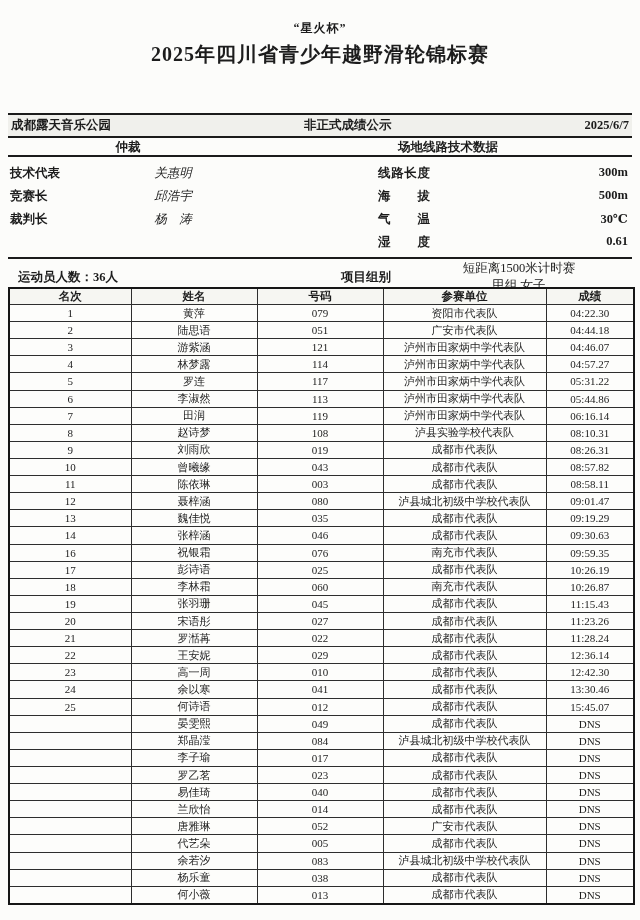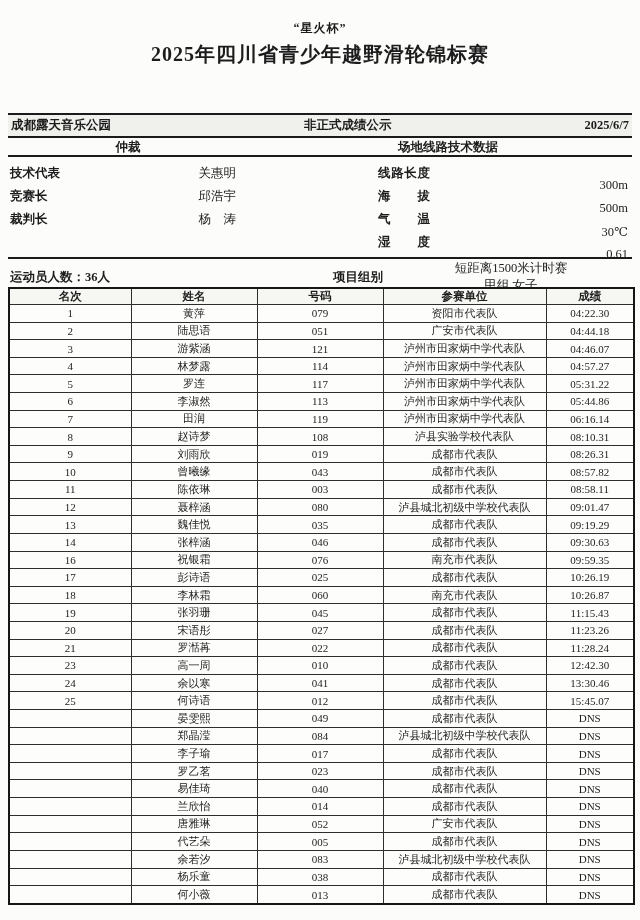--- a/index.html
+++ b/index.html
@@ -21,27 +21,27 @@
     display:flex;justify-content:space-between;align-items:center;
     height:25px;border-top:2px solid #1b1b1b;border-bottom:2px solid #1b1b1b;
     font-weight:bold;background:#f0f0ec;padding:0 3px;box-sizing:border-box;margin-top:23px;
   }
   .meta-r2{position:relative;height:17px;border-bottom:2px solid #1b1b1b;font-weight:bold;}
   .jury-h{position:absolute;left:0;width:240px;text-align:center;top:1px;}
   .course-h{position:absolute;left:320px;width:240px;text-align:center;top:1px;}
   .officials{border-bottom:2px solid #1b1b1b;padding:5px 0 3px 0;}
   .off-row{position:relative;height:23px;}
   .off-label{position:absolute;left:2px;top:3px;font-weight:bold;}
-  .off-name{position:absolute;left:102px;width:126px;top:3px;text-align:right;}
+  .off-name{position:absolute;left:102px;width:126px;top:3px;text-align:center;font-style:italic;}
   .off-rlabel{
     position:absolute;left:325px;top:3px;font-weight:bold;width:52px;
     text-align:justify;text-align-last:justify;margin-left:45px;
   }
-  .off-value{position:absolute;right:4px;top:16px;font-weight:normal;margin-left:24px;}
-  .meta-r7{position:relative;height:36px;border-bottom:2px solid #1b1b1b;}
+  .off-value{position:absolute;right:4px;top:3px;font-weight:bold;margin-left:24px;}
+  .meta-r7{position:relative;height:36px;border-bottom:2px solid #1b1b1b;margin-left:8px;}
   .athletes{position:absolute;left:2px;top:10px;font-weight:bold;}
   .ev-label{position:absolute;left:325px;top:10px;font-weight:bold;}
   .ev-val{position:absolute;left:388px;width:230px;top:1px;text-align:center;line-height:17px;}
 
   
   table.results{
     position:absolute;left:8px;top:287px;width:625px;height:618px;
     border-collapse:collapse;table-layout:fixed;
     border:2px solid #161616;background:#fdfdfb;
   }
@@ -269,20 +269,27 @@
           <td>11:23.26</td>
         </tr>
         <tr>
           <td>21</td>
           <td>罗湉苒</td>
           <td>022</td>
           <td>成都市代表队</td>
           <td>11:28.24</td>
         </tr>
         <tr>
+          <td>22</td>
+          <td>王安妮</td>
+          <td>029</td>
+          <td>成都市代表队</td>
+          <td>12:36.14</td>
+        </tr>
+        <tr>
           <td>23</td>
           <td>高一周</td>
           <td>010</td>
           <td>成都市代表队</td>
           <td>12:42.30</td>
         </tr>
         <tr>
           <td>24</td>
           <td>余以寒</td>
           <td>041</td>

